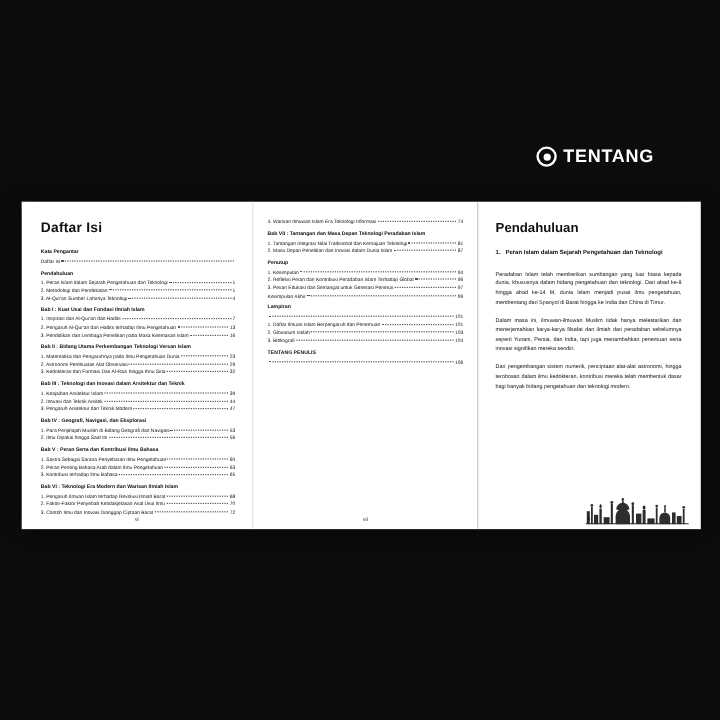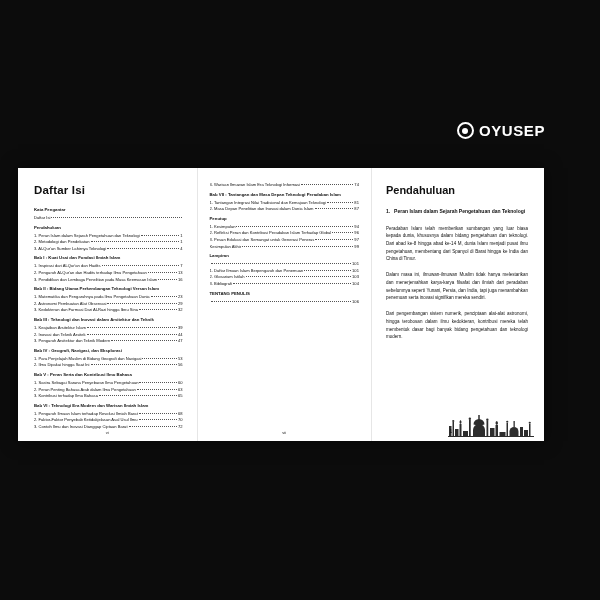--- a/index.html
+++ b/index.html
@@ -53,21 +53,21 @@
     font-size: 15px;
     font-weight: bold;
     letter-spacing: 0.6px;
   }
 
   
   .spread {
     position: absolute;
     left: 18px;
     top: 168px;
-    width: 526px;
+    width: 566px;
     height: 273px;
     display: flex;
   }
 
   .page {
     background: #ffffff;
     color: #101010;
     position: relative;
     box-sizing: border-box;
   }
@@ -177,21 +177,21 @@
 </style>
 </head>
 <body>
 
 <div class="backdrop"></div>
 
 <div class="brand">
   <span class="brand-mark">
       <i></i>
     </span>
-  <span class="brand-name">OYUSEP</span>
+  <span class="brand-name">TENTANG</span>
 </div>
 
 <div class="spread">
 
   <div class="page left">
     <h1 class="page-title">Daftar Isi</h1>
     <div id="left-toc">
         <div class="toc-group-title">Kata Pengantar</div>
         <div class="toc-line">
           <span class="txt">Daftar Isi</span>

